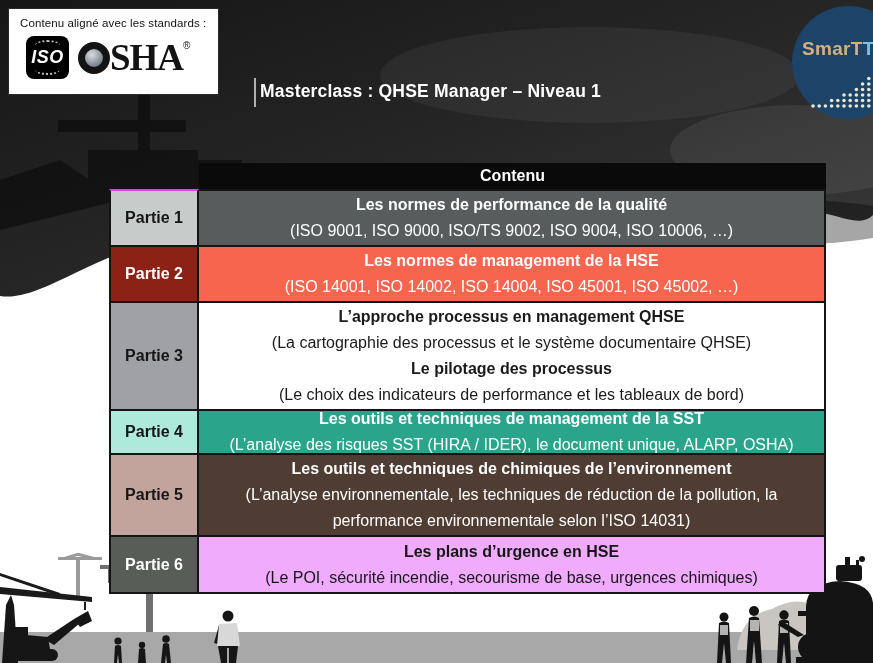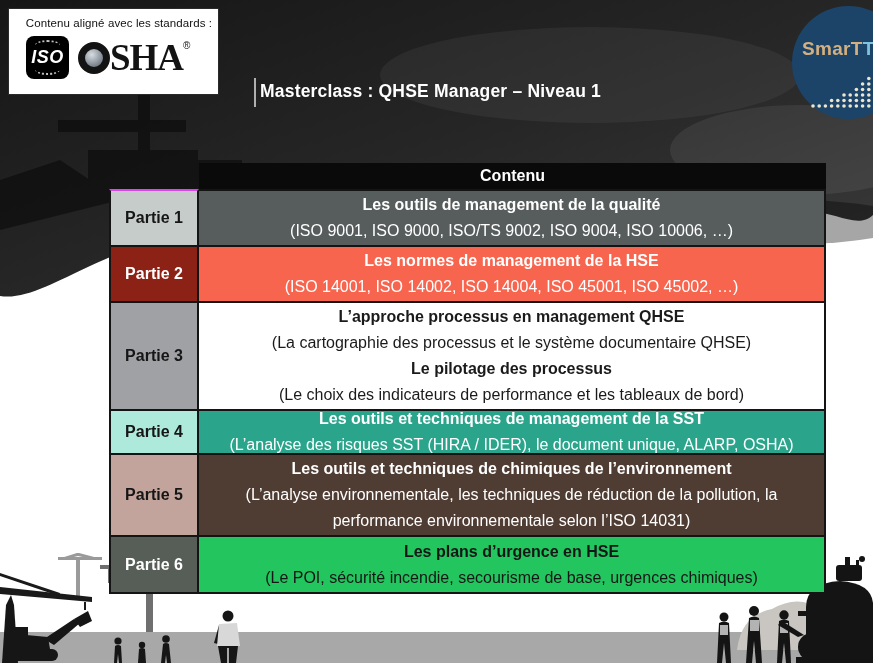--- a/index.html
+++ b/index.html
@@ -7,21 +7,21 @@
   body { font-family:"Liberation Sans", sans-serif; }
   .slide { position:relative; width:873px; height:663px; background:#ffffff; overflow:hidden; outline:1px solid #bbb; }
 
   
   .bg-top { position:absolute; left:0; top:0; width:873px; height:360px; }
   
   .bg-bottom { position:absolute; left:0; top:553px; width:873px; height:110px; }
 
   
   .standards { position:absolute; left:8px; top:8px; width:211px; height:87px; background:#fff; border:1px solid #2a2a2a; z-index:5; }
-  .standards-caption { font-size:11.5px; color:#111; padding:8px 0 0 11px; letter-spacing:0.1px;text-align:center; }
+  .standards-caption { font-size:11.5px; color:#111; padding:8px 0 0 11px; letter-spacing:0.1px; }
   .logos-row { display:flex; align-items:center; margin:7px 0 0 17px; }
   .iso { position:relative; width:43px; height:43px; background:#1e63a4; border-radius:8px; display:flex; align-items:center; justify-content:center; color:#fff; font-weight:bold; font-style:italic; font-size:18px; letter-spacing:0.5px; }
   .iso::before { content:""; position:absolute; top:4px; left:9px; width:25px; height:9px; border-top:2px dotted rgba(255,255,255,0.75); border-radius:50%; }
   .iso::after  { content:""; position:absolute; bottom:4px; left:9px; width:25px; height:9px; border-bottom:2px dotted rgba(255,255,255,0.75); border-radius:50%; }
   .osha { display:flex; align-items:flex-start; margin-left:9px; }
   .osha-o { width:32px; height:32px; border-radius:50%; border:7px solid #131313; margin-top:4px;
             background:radial-gradient(circle at 38% 32%, #d9dde2 0%, #9aa2ab 45%, #737c86 75%, #5d656f 100%); }
   .osha-text { font-family:"Liberation Serif", serif; font-weight:bold; font-size:37px; letter-spacing:-1px; color:#131313; line-height:40px; }
   .osha-r { font-size:10px; color:#131313; line-height:1; margin-top:3px; }
 
@@ -219,21 +219,21 @@
   </div>
 
   <div class="ctable">
     <div class="thead" style="background-color: rgb(10, 10, 10); color: rgb(255, 255, 255);">
       <span>Contenu</span>
     </div>
 
     <div class="trow row-1">
       <div class="tlabel" style="background-color: rgb(198, 204, 201); color: rgb(22, 22, 22);">Partie 1</div>
       <div class="tcontent" style="background-color: rgb(87, 92, 92); color: rgb(255, 255, 255);">
-        <div class="line bold">Les outils de management de la qualité</div>
+        <div class="line bold">Les normes de performance de la qualité</div>
         <div class="line">(ISO 9001, ISO 9000, ISO/TS 9002, ISO 9004, ISO 10006, …)</div>
       </div>
     </div>
 
     <div class="trow row-2">
       <div class="tlabel" style="background-color: rgb(140, 33, 21); color: rgb(255, 255, 255);">Partie 2</div>
       <div class="tcontent" style="background-color: rgb(248, 101, 79); color: rgb(255, 255, 255);">
         <div class="line bold">Les normes de management de la HSE</div>
         <div class="line">(ISO 14001, ISO 14002, ISO 14004, ISO 45001, ISO 45002, …)</div>
       </div>
@@ -260,20 +260,20 @@
     <div class="trow row-5">
       <div class="tlabel" style="background-color: rgb(195, 164, 157); color: rgb(22, 22, 22);">Partie 5</div>
       <div class="tcontent" style="background-color: rgb(79, 60, 51); color: rgb(255, 255, 255);">
         <div class="line bold">Les outils et techniques de chimiques de l’environnement</div>
         <div class="line">(L’analyse environnementale, les techniques de réduction de la pollution, la performance environnementale selon l’ISO 14031)</div>
       </div>
     </div>
 
     <div class="trow row-6">
       <div class="tlabel" style="background-color: rgb(87, 94, 87); color: rgb(255, 255, 255);">Partie 6</div>
-      <div class="tcontent" style="background-color: #22c55e; color: rgb(22, 22, 22);">
+      <div class="tcontent" style="background-color: #f0abfc; color: rgb(22, 22, 22);">
         <div class="line bold">Les plans d’urgence en HSE</div>
         <div class="line">(Le POI, sécurité incendie, secourisme de base, urgences chimiques)</div>
       </div>
     </div>
   </div>
 
 </div>
 
 </body></html>

